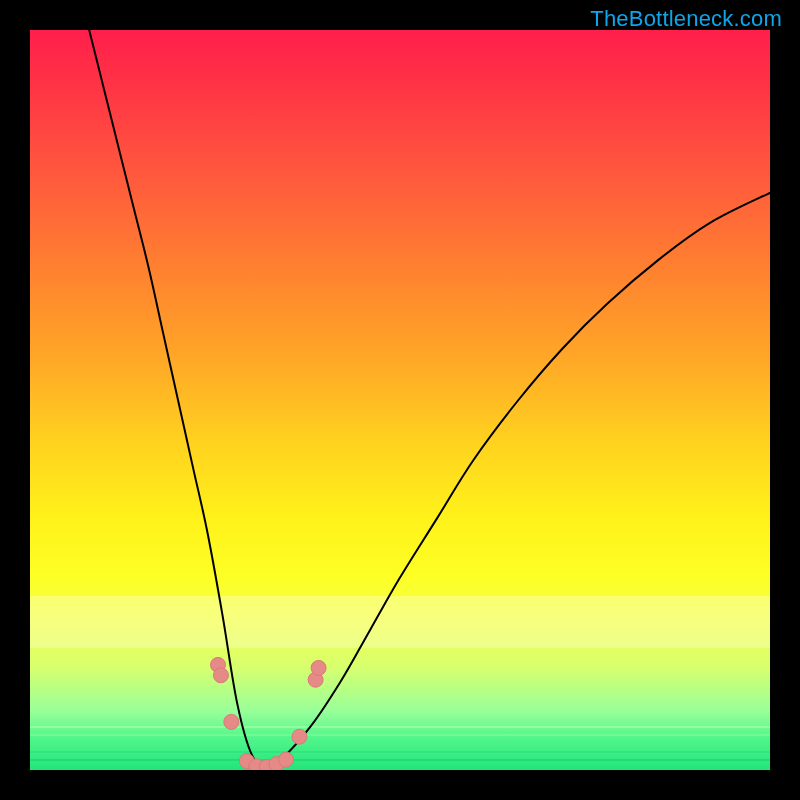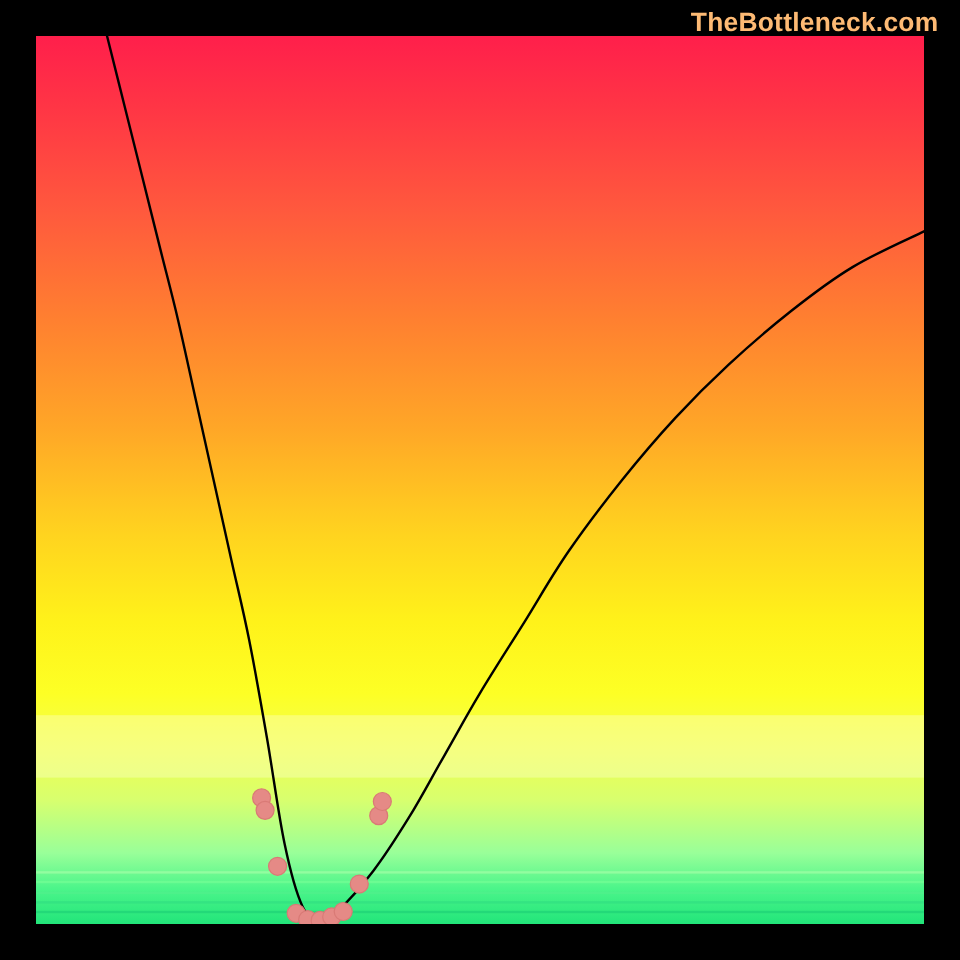--- a/index.html
+++ b/index.html
@@ -56,23 +56,23 @@
   .green-stripe {
     position: absolute;
     left: 0;
     right: 0;
     height: 2px;
   }
   .watermark {
     position: absolute;
     top: 6px;
     right: 18px;
-    color: #fdba74;
+    color: #0ea5e9;
     font-size: 22px;
-    font-weight: 700;
+    font-weight: 400;
     letter-spacing: 0.2px;
     user-select: none;
   }
   svg {
     position: absolute;
     inset: 0;
   }
 </style>
 </head>
 <body>

